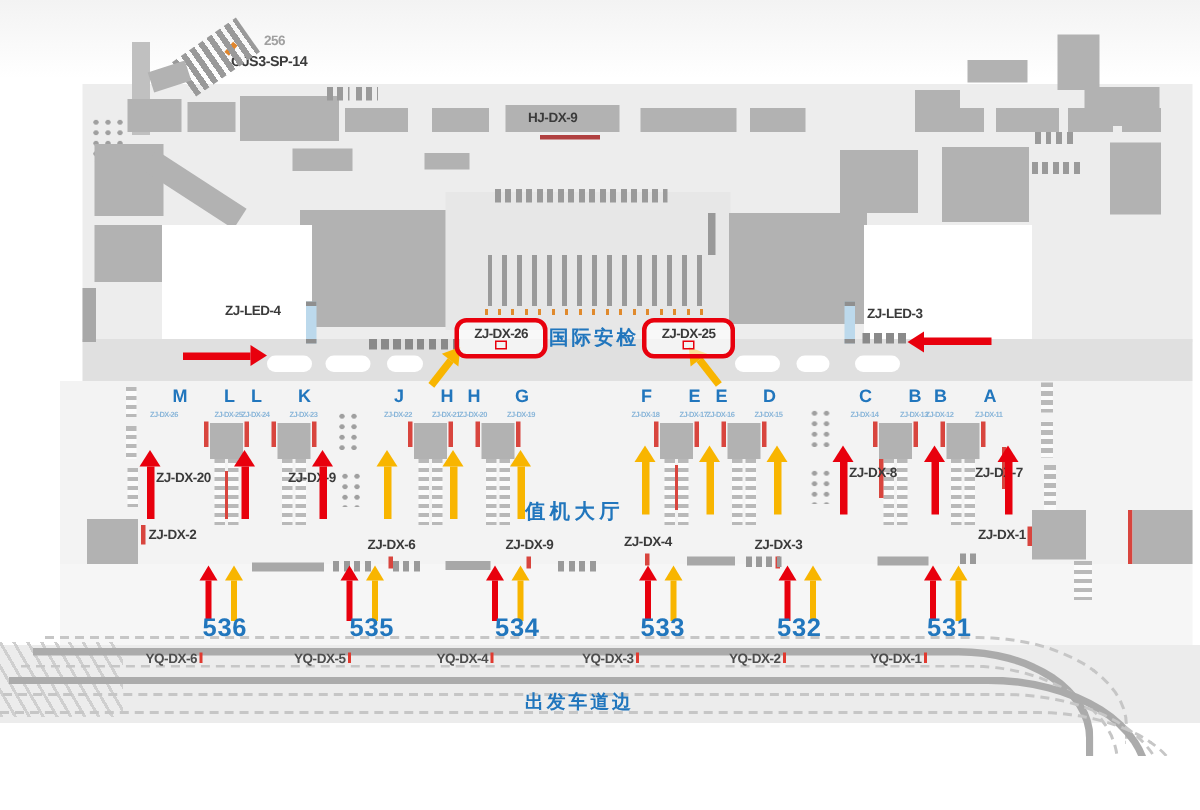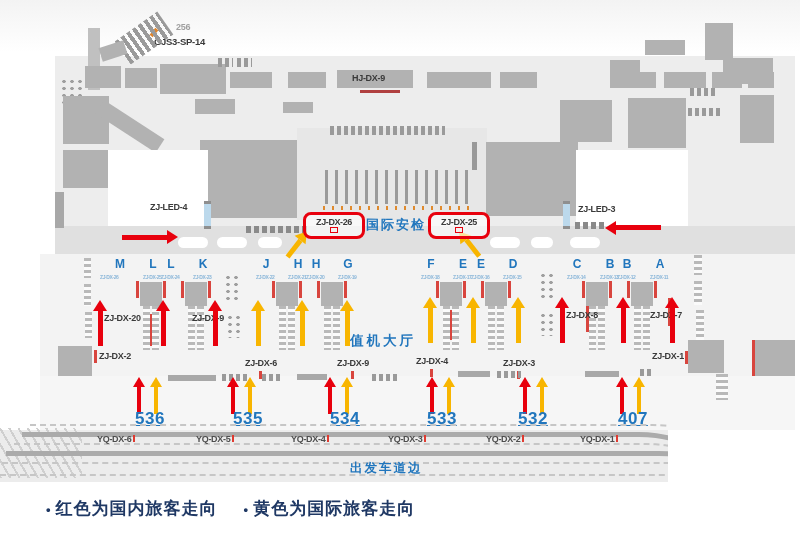--- a/index.html
+++ b/index.html
@@ -18,21 +18,21 @@
   .arr .h{width:0;height:0;border-left:7px solid transparent;border-right:7px solid transparent;border-bottom:11px solid;}
   .arr .s{width:5px;flex:1;}
   .red .h{border-bottom-color:#e8000d;} .red .s{background:#e8000d;}
   .yel .h{border-bottom-color:#f8b500;} .yel .s{background:#f8b500;}
   .arr.sm{width:13px;} .arr.sm .h{border-left-width:6px;border-right-width:6px;border-bottom-width:10px;} .arr.sm .s{width:4px;}
   .rbox{position:absolute;border:3px solid #e8000d;border-radius:8px;width:56px;height:21px;display:flex;flex-direction:column;align-items:center;justify-content:center;background:rgba(255,255,255,.6);z-index:6;}
   .rbox .t{font-size:9px;font-weight:bold;color:#3a3a3a;letter-spacing:-0.4px;line-height:1;}
   .rbox .m{width:6px;height:4px;border:1px solid #e8000d;}
   .tinylbl{position:absolute;font-size:5px;font-weight:bold;color:#8ab6d9;letter-spacing:-0.4px;white-space:nowrap;line-height:1;}
   .ltr{position:absolute;font-size:12px;font-weight:bold;color:#2176bd;width:14px;text-align:center;line-height:1;}
-  .gate{position:absolute;font-size:17px;font-weight:bold;color:#2176bd;letter-spacing:.5px;line-height:1;text-decoration:underline;}
+  .gate{position:absolute;font-size:17px;font-weight:bold;color:#2176bd;letter-spacing:.5px;line-height:1;}
   .ledbar{position:absolute;width:7px;height:22px;background:#bcd9ec;border-top:3px solid #8f8f8f;border-bottom:3px solid #8f8f8f;}
   .roadlbl{position:absolute;display:flex;align-items:flex-start;font-size:9px;font-weight:bold;color:#4d4d4d;letter-spacing:-0.3px;line-height:1;z-index:4;}
   .roadlbl i{display:block;width:2px;height:7px;background:#e03a30;margin-left:2px;}
   .legend{position:absolute;left:46px;top:497px;display:flex;gap:26px;color:#1f3864;font-weight:bold;font-size:17px;letter-spacing:1px;}
   .legend .b{font-size:13px;margin-right:4px;align-self:center;}
   .title{position:absolute;left:290px;top:12px;width:220px;text-align:center;font-size:21px;font-weight:bold;color:#111;letter-spacing:2px;}
   .roadline{position:absolute;border-top:5px solid #ababab;border-right:5px solid #ababab;}
   .roaddash{position:absolute;border-top:2px dashed #c6c6c6;border-right:2px dashed #c6c6c6;}
 </style>
 </head>
@@ -377,23 +377,23 @@
   <div class="arr sm yel" style="left:632px;top:377px;height:37px">
       <div class="h"></div>
       <div class="s"></div>
     </div>
 
   <div class="gate" style="left:135px;top:410px">536</div>
   <div class="gate" style="left:233px;top:410px">535</div>
   <div class="gate" style="left:330px;top:410px">534</div>
   <div class="gate" style="left:427px;top:410px">533</div>
   <div class="gate" style="left:518px;top:410px">532</div>
-  <div class="gate" style="left:618px;top:410px">407</div>
-
-  <div class="abs" style="left:0;top:418px;width:668px;height:86px;overflow:hidden">
+  <div class="gate" style="left:618px;top:410px">531</div>
+
+  <div class="abs" style="left:0;top:418px;width:800px;height:86px;overflow:hidden">
     <div class="abs" style="left:0;top:12px;width:800px;height:52px;background:#ececec"></div>
     <div class="abs" style="left:0;top:10px;width:82px;height:50px;background:repeating-linear-gradient(60deg,#cfcfcf 0 2px,transparent 2px 8px)"></div>
     <div class="roaddash" style="left:30px;top:6px;width:720px;height:70px;border-top-right-radius:100px 60px"></div>
     <div class="roadline" style="left:22px;top:14px;width:702px;height:70px;border-top-right-radius:90px 60px"></div>
     <div class="roaddash" style="left:14px;top:25px;width:730px;height:70px;border-top-right-radius:100px 66px"></div>
     <div class="roadline" style="left:6px;top:33px;width:756px;height:64px;border-top-right-radius:110px 70px"></div>
     <div class="roaddash" style="left:2px;top:44px;width:772px;height:60px;border-top-right-radius:120px 70px"></div>
     <div class="roaddash" style="left:0px;top:56px;width:786px;height:50px;border-top-right-radius:130px 70px"></div>
     <div class="roadlbl" style="left:97px;top:17px">
         <span>YQ-DX-6</span>
@@ -415,18 +415,14 @@
         <span>YQ-DX-2</span>
         <i></i>
       </div>
     <div class="roadlbl" style="left:580px;top:17px">
         <span>YQ-DX-1</span>
         <i></i>
       </div>
     <div class="lbl blue" style="left:350px;top:44px;font-size:12.5px;letter-spacing:2px;z-index:5">出发车道边</div>
   </div>
 
-  <div class="legend">
-    <span><span class="b">•</span><span>红色为国内旅客走向</span></span>
-    <span><span class="b">•</span><span>黄色为国际旅客走向</span></span>
-  </div>
 
 </div>
 
 </body></html>

